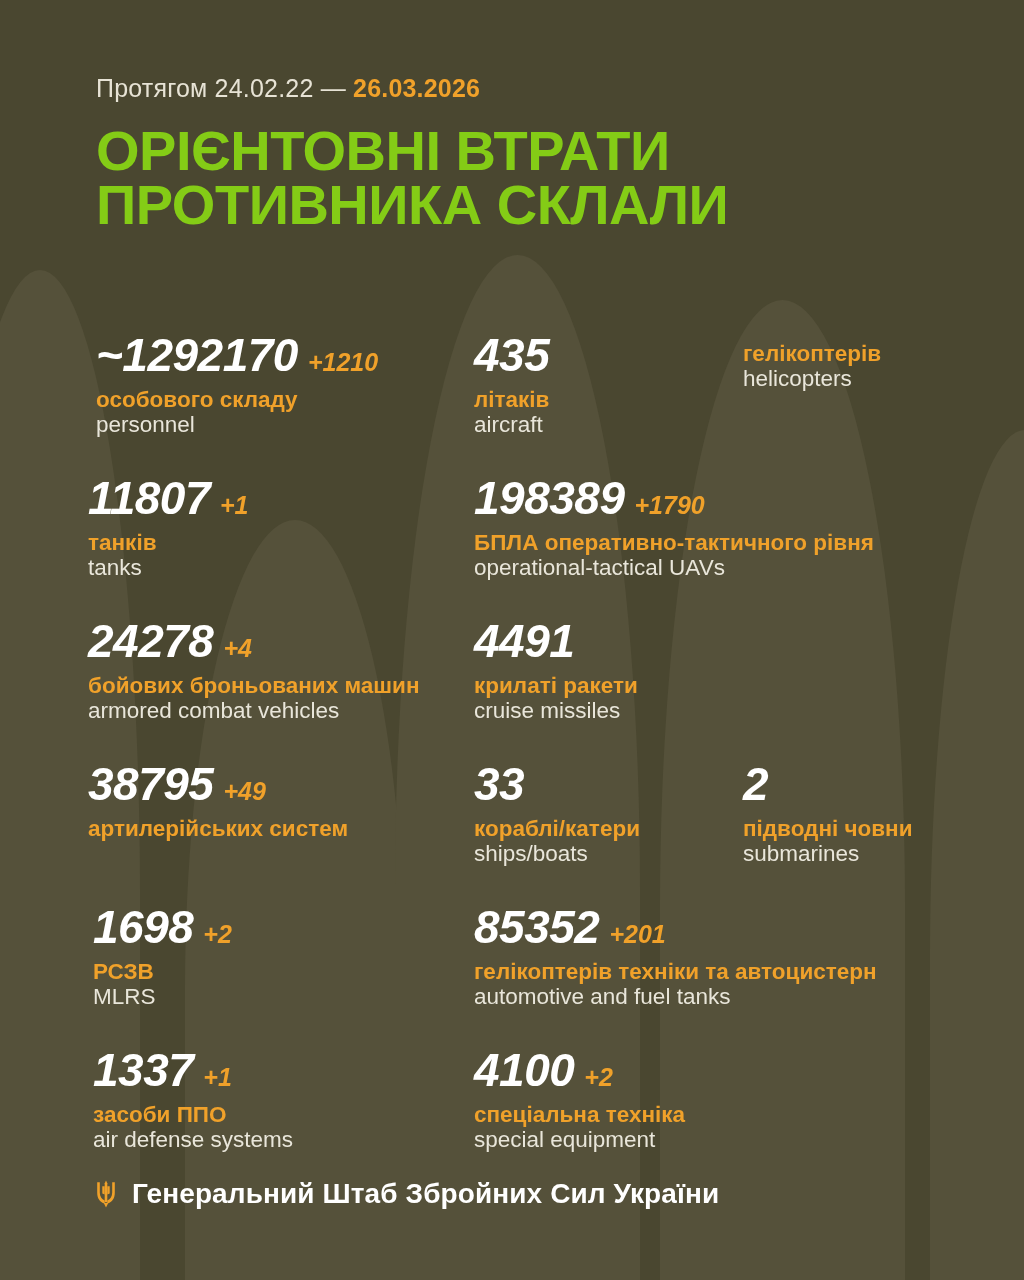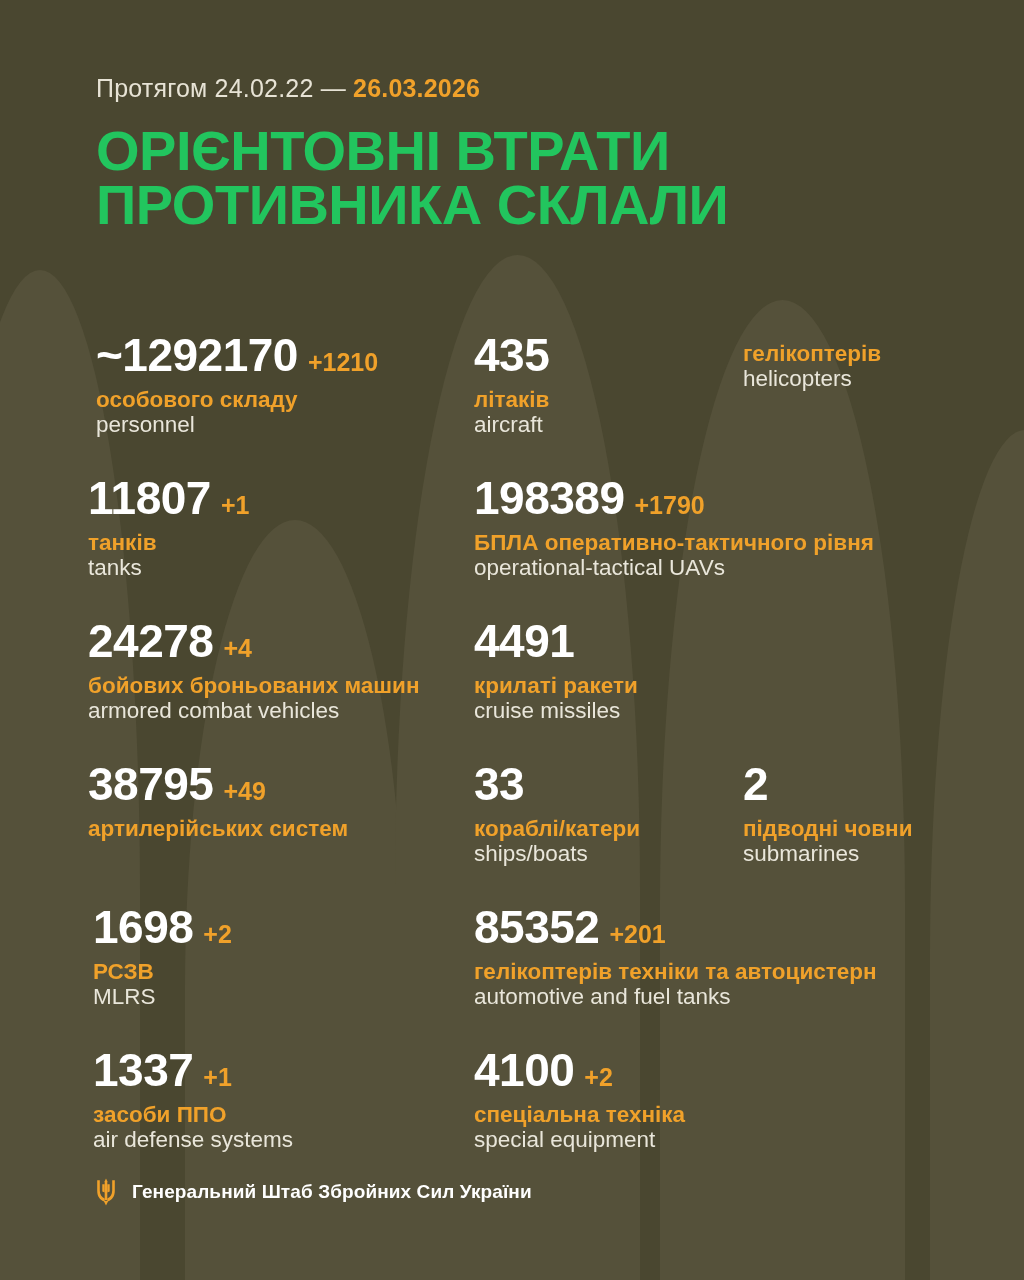--- a/index.html
+++ b/index.html
@@ -50,21 +50,21 @@
   .period .dash { color: #e7e3d5; }
   .period .date {
     color: #f0a12a;
     font-weight: bold;
   }
 
   .headline {
     position: absolute;
     left: 96px;
     top: 124px;
-    color: #22c55e;
+    color: #84cc16;
     font-size: 56px;
     line-height: 0.96;
     font-weight: bold;
     letter-spacing: -0.5px;
     text-transform: uppercase;
   }
   .headline div { white-space: nowrap; }
 
   .grid {
     position: absolute;
@@ -73,20 +73,21 @@
     width: 1024px;
   }
 
   .item { position: absolute; }
 
   .value-row {
     display: flex;
     align-items: baseline;
     gap: 10px;
     white-space: nowrap;
+    font-style: italic;
   }
   .value {
     color: #ffffff;
     font-size: 46px;
     font-weight: bold;
     letter-spacing: -0.5px;
     line-height: 1;
   }
   .delta {
     color: #f0a12a;
@@ -119,21 +120,21 @@
     gap: 16px;
   }
   .trident {
     width: 20px;
     height: 28px;
     color: #f0a12a;
     display: block;
   }
   .footer-text {
     color: #ffffff;
-    font-size: 19px;
+    font-size: 28px;
     font-weight: bold;
     letter-spacing: 0.1px;
   }
 </style>
 </head>
 <body>
 
 <div class="page">
 
   <div class="bg-shape s1"></div>

